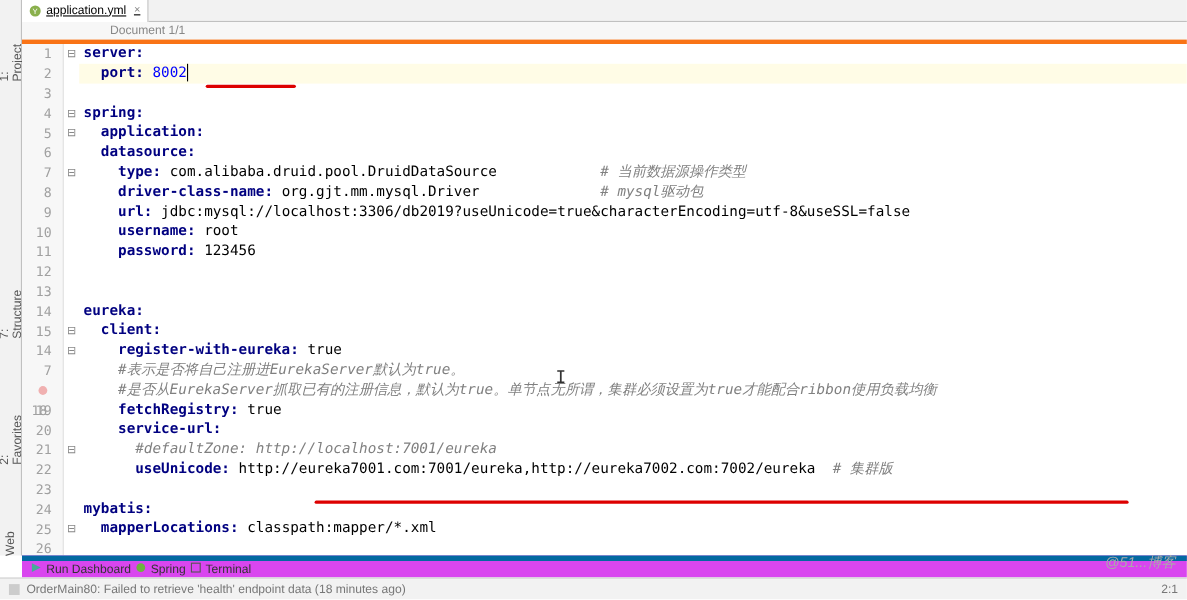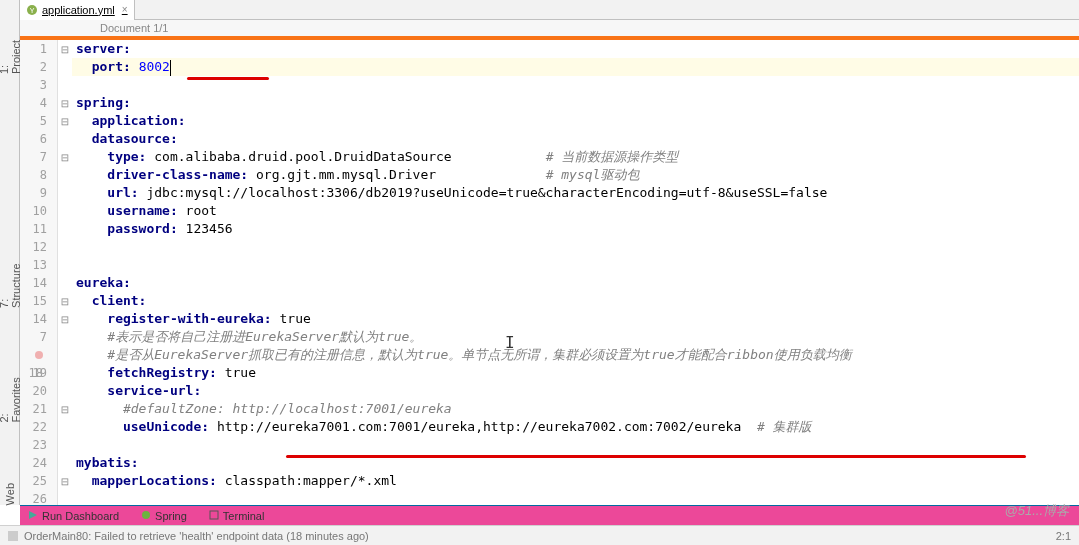--- a/index.html
+++ b/index.html
@@ -154,26 +154,26 @@
       background: #d00;
       border-radius: 2px;
       z-index: 3;
     }
     .bottom-toolbar {
       position: absolute;
       left: 20px;
       bottom: 20px;
       right: 0;
       height: 20px;
-      background: #ec4899;
-      border-top: 1px solid #0369a1;
+      background: #d946ef;
+      border-top: 5px solid #0369a1;
       display: flex;
       align-items: center;
       padding-left: 8px;
-      gap: 22px;
+      gap: 4px;
       font-size: 11px;
     }
     .bottom-toolbar .tool-item {
       display: flex;
       align-items: center;
       gap: 4px;
       cursor: pointer;
       color: #333;
     }
     .status-bar {

